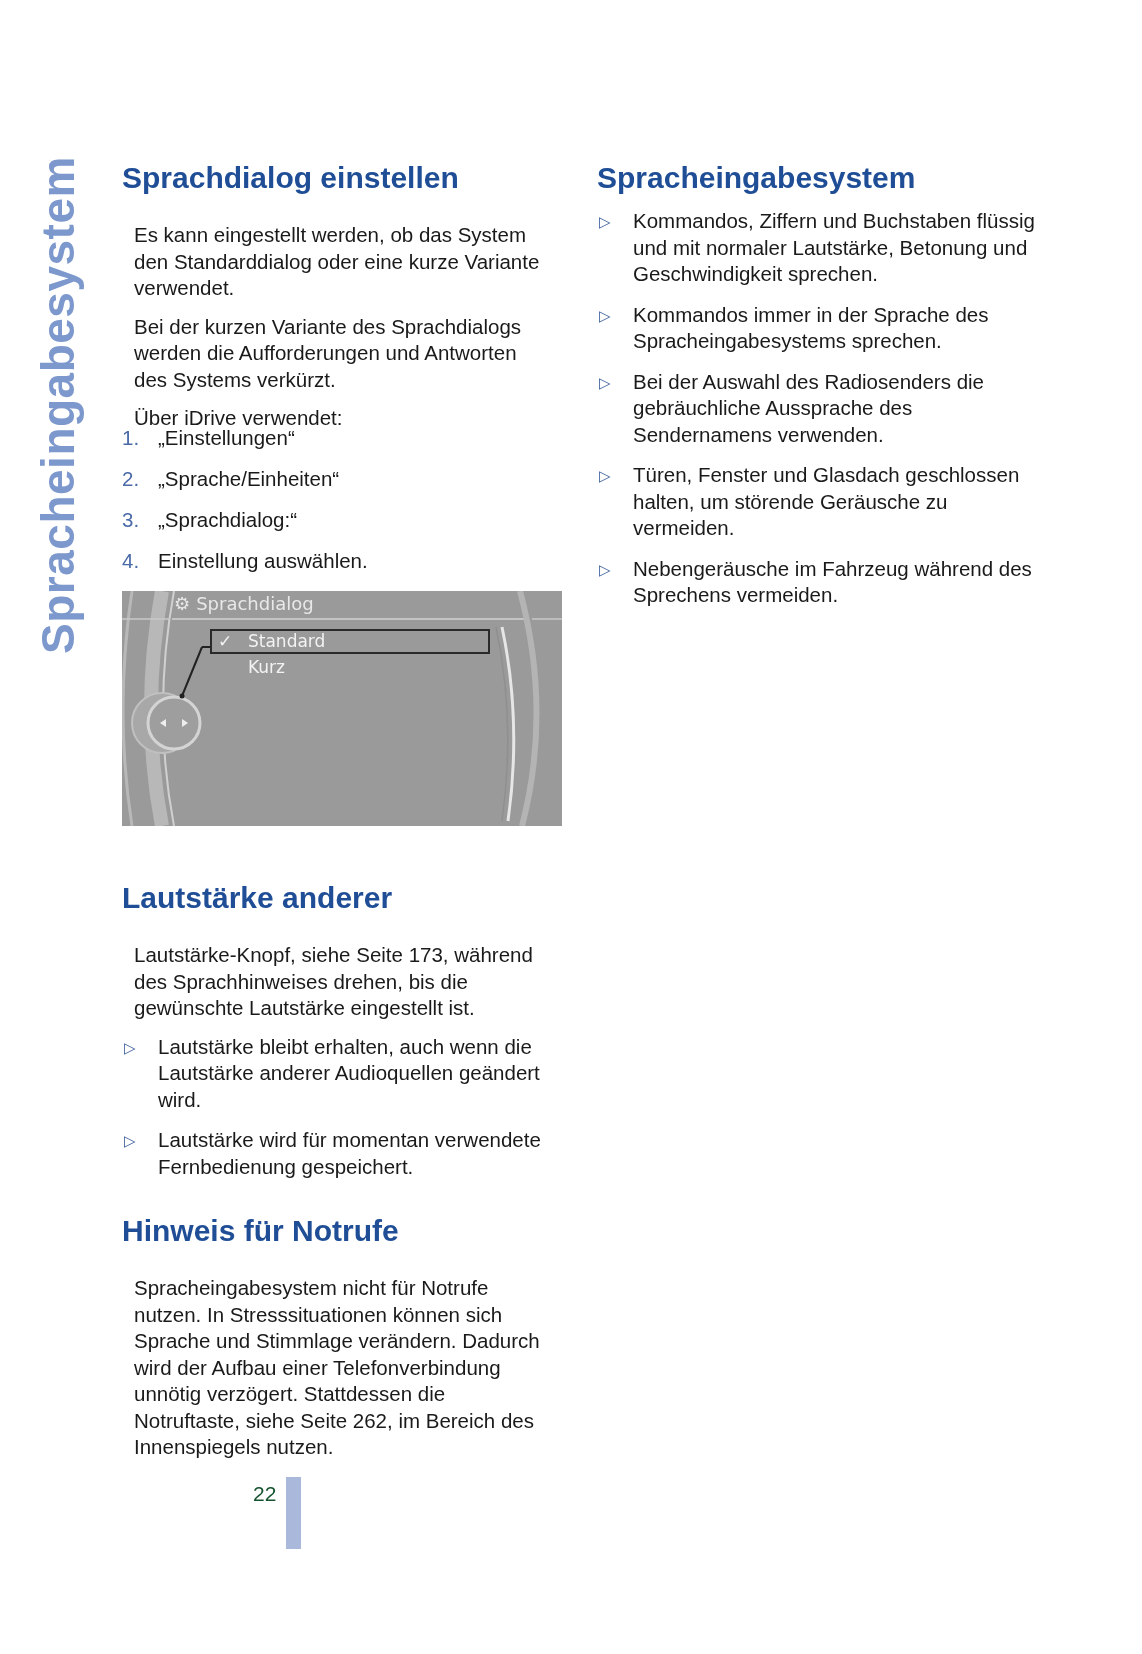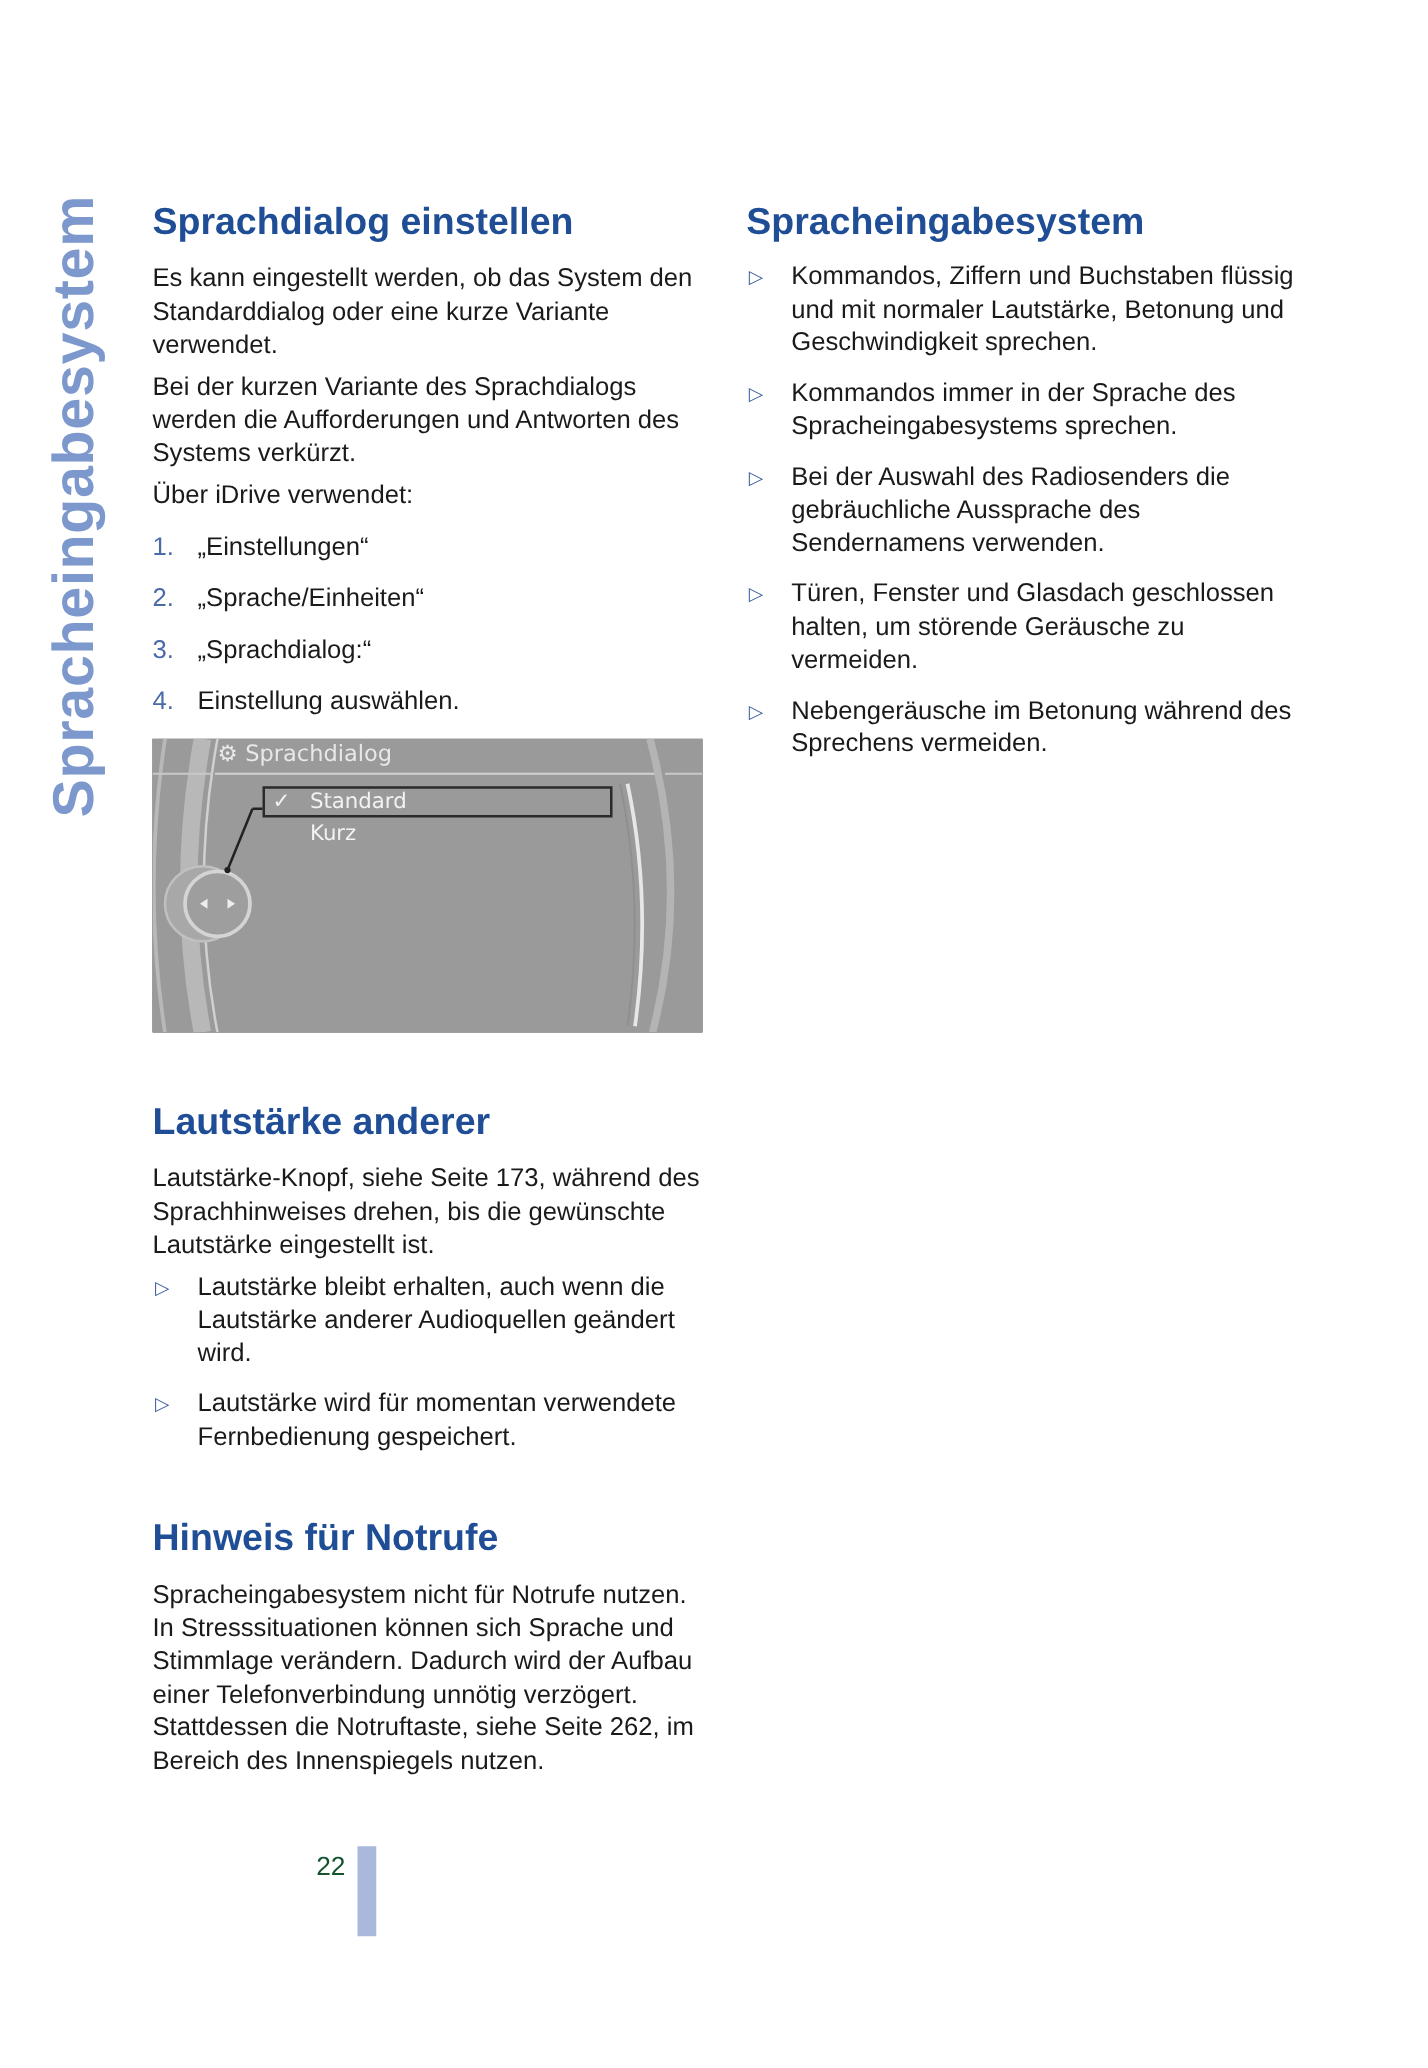--- a/index.html
+++ b/index.html
@@ -6,29 +6,29 @@
   body { width:1142px; height:1654px; position:relative; overflow:hidden;
          font-family:"Liberation Sans", "DejaVu Sans", sans-serif; color:#1a1a1a; }
   .side-tab { position:absolute; left:28px; top:160px; width:60px; height:490px; }
   .side-tab span { position:absolute; left:50%; top:50%;
     transform: translate(-50%,-50%) rotate(-90deg); white-space:nowrap;
     font-weight:bold; font-size:46px; color:#7d98cc; letter-spacing:0.5px; }
   .col { position:absolute; }
   .col-left { left:122px; width:445px; }
   .col-right { left:597px; width:450px; top:160px; }
   h2 { margin:0; font-size:30px; font-weight:bold; color:#1f4e96; line-height:1.2; }
-  p { margin:0; font-size:20.5px; line-height:26.5px; }
+  p { margin:12px; font-size:20.5px; line-height:26.5px; }
   .block { position:absolute; left:0; width:100%; }
   ol.steps { list-style:none; margin:0; padding:0; }
   ol.steps li { position:relative; padding-left:36px; font-size:20.5px; line-height:26.5px; }
   ol.steps li .num { position:absolute; left:0; top:0; color:#4a6aa8; }
   ul.bullets { list-style:none; margin:0; padding:0; }
   ul.bullets li { position:relative; padding-left:36px; font-size:20.5px; line-height:26.5px; }
   ul.bullets li .tri { position:absolute; left:2px; top:1px; color:#3d5f9e; font-size:15px; }
-  .screen { position:absolute; left:0; width:440px; height:235px; background:#404040; overflow:hidden; }
+  .screen { position:absolute; left:0; width:440px; height:235px; background:#0f766e; overflow:hidden; }
   .screen svg { position:absolute; left:0; top:0; }
   .screen .title { position:absolute; left:52px; top:2px; color:#e8e8e8; font-size:18px;
     font-family:"DejaVu Sans", sans-serif; }
   .screen .title .gear { display:inline-block; margin-right:6px; font-size:18px; }
   .screen .opt { position:absolute; color:#f2f2f2; font-size:17px; font-family:"DejaVu Sans", sans-serif; }
   .screen .opt-sel { left:88px; top:38px; width:276px; height:21px; border:2px solid #2a2a2a; }
   .screen .opt-sel .check { position:absolute; left:6px; top:0px; }
   .screen .opt-sel .lbl { position:absolute; left:36px; top:0px; }
   .screen .opt-2 { left:126px; top:66px; }
   .page-num { position:absolute; left:253px; top:1482px; font-size:21px; color:#14532d; }
@@ -141,19 +141,19 @@
     <li style="margin-bottom:14px;">
       <span class="tri">▷</span>
       <span>Bei der Auswahl des Radiosenders die gebräuchliche Aussprache des Sendernamens verwenden.</span>
     </li>
     <li style="margin-bottom:14px;">
       <span class="tri">▷</span>
       <span>Türen, Fenster und Glasdach geschlossen halten, um störende Geräusche zu vermeiden.</span>
     </li>
     <li>
       <span class="tri">▷</span>
-      <span>Nebengeräusche im Betonung während des Sprechens vermeiden.</span>
+      <span>Nebengeräusche im Fahrzeug während des Sprechens vermeiden.</span>
     </li>
   </ul>
 </div>
 
 <div class="page-num">22</div>
 <div class="page-bar"></div>
 
 </body></html>

